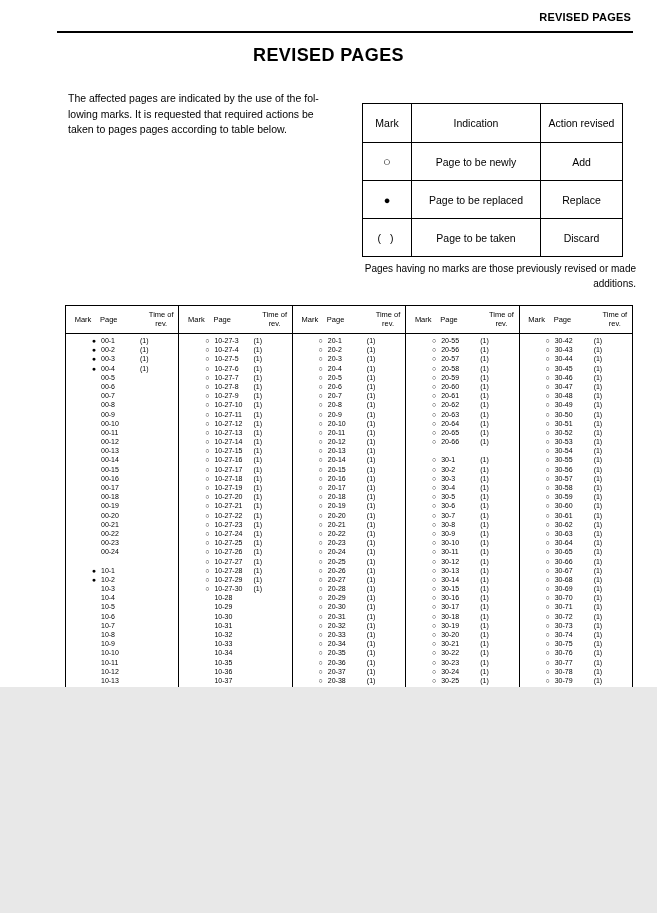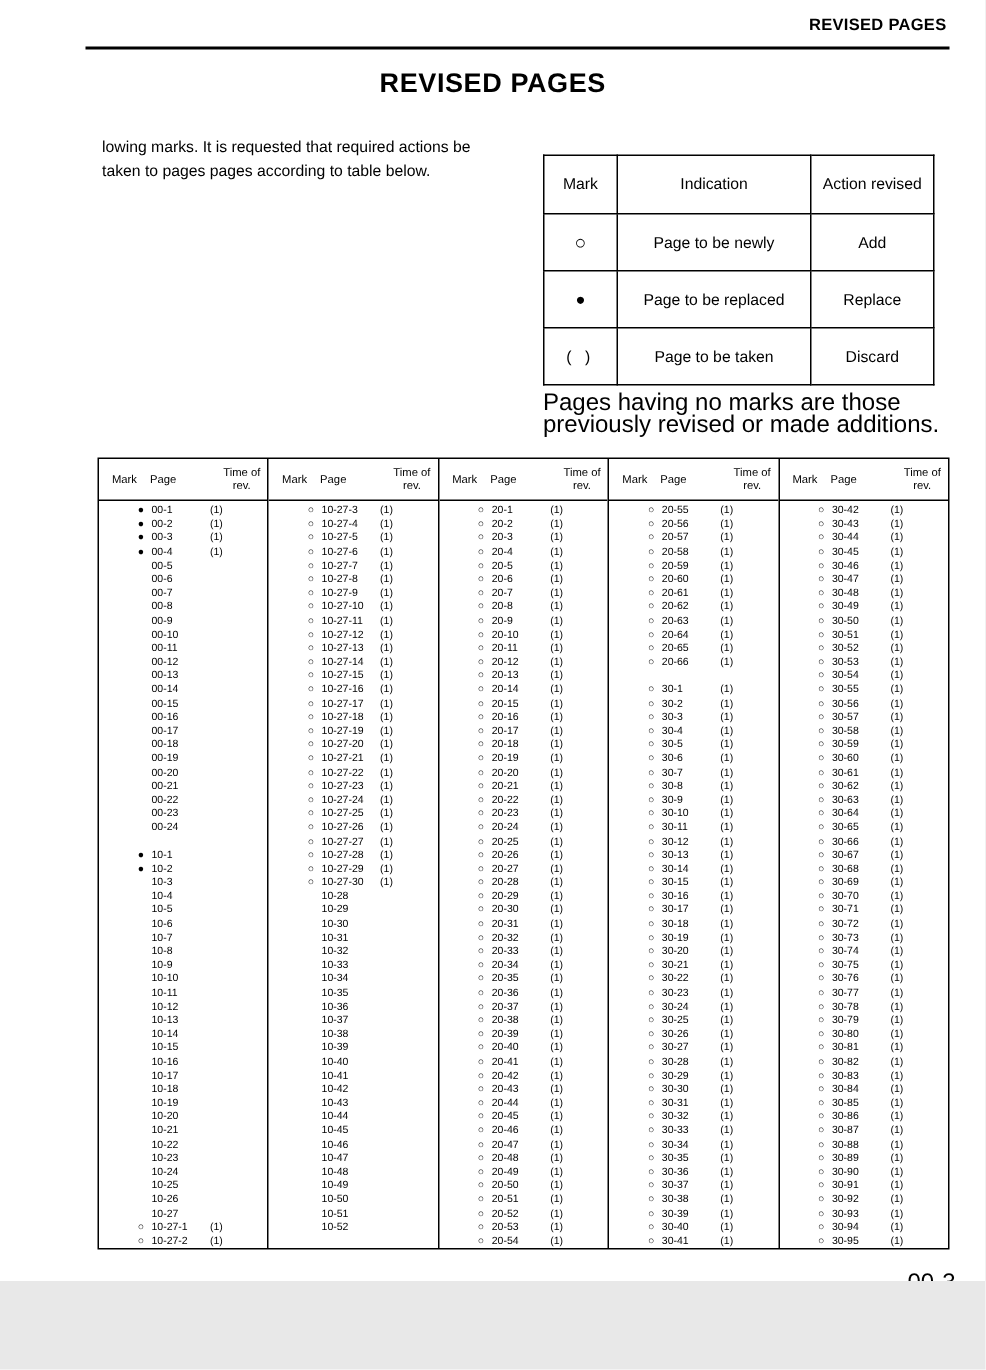--- a/index.html
+++ b/index.html
@@ -1,18 +1,18 @@
 <!DOCTYPE html>
 <html><head>
 <meta charset="utf-8">
 <style>
   * { margin:0; padding:0; box-sizing:border-box; }
   html,body { background:#e8e8e8; }
   .sheet {
-    position:relative; width:657px; height:854px; margin:0 auto;
+    position:relative; width:657px; height:687px; margin:0 auto;
     background:#ffffff; color:#000;
     font-family:"Liberation Sans", sans-serif;
     overflow:hidden;
   }
   .running-head {
     position:absolute; top:11px; right:26px;
     font-size:11px; font-weight:bold; letter-spacing:0.2px;
   }
   .head-rule {
     position:absolute; top:31px; left:57px; right:24px;
@@ -37,21 +37,21 @@
   .legend th { height:39px; }
   .legend td { height:38px; }
   .c-mark { width:49px; }
   .c-ind  { width:129px; }
   .c-act  { width:82px; }
   .mark-open   { font-size:13px; }
   .mark-filled { font-size:11px; }
   .mark-paren  { font-size:10.5px; letter-spacing:3px; }
   .legend-note {
     position:absolute; top:262px; left:362px; width:274px;
-    font-size:16px; line-height:14.5px;
+    font-size:10px; line-height:14.5px;text-align:right;
   }
 
   
   .big-table {
     position:absolute; top:305px; left:65px; width:568px; height:528px;
     display:flex; border:1px solid #000;
   }
   .bt-col { flex:1 1 0; border-right:1px solid #000; overflow:hidden; }
   .bt-col:last-child { border-right:none; }
   .bt-head {
@@ -76,20 +76,21 @@
 <body>
 
 <div class="sheet">
 
   <div class="running-head">REVISED PAGES</div>
   <div class="head-rule"></div>
 
   <h1 class="title">REVISED PAGES</h1>
 
   <div class="intro">
+    <div class="intro-line">The affected pages are indicated by the use of the fol-</div>
     <div class="intro-line">lowing marks. It is requested that required actions be</div>
     <div class="intro-line">taken to pages pages according to table below.</div>
   </div>
 
   <table class="legend">
     <tbody>
         <tr>
       <th class="c-mark">Mark</th>
       <th class="c-ind">Indication</th>
       <th class="c-act">Action revised</th>

